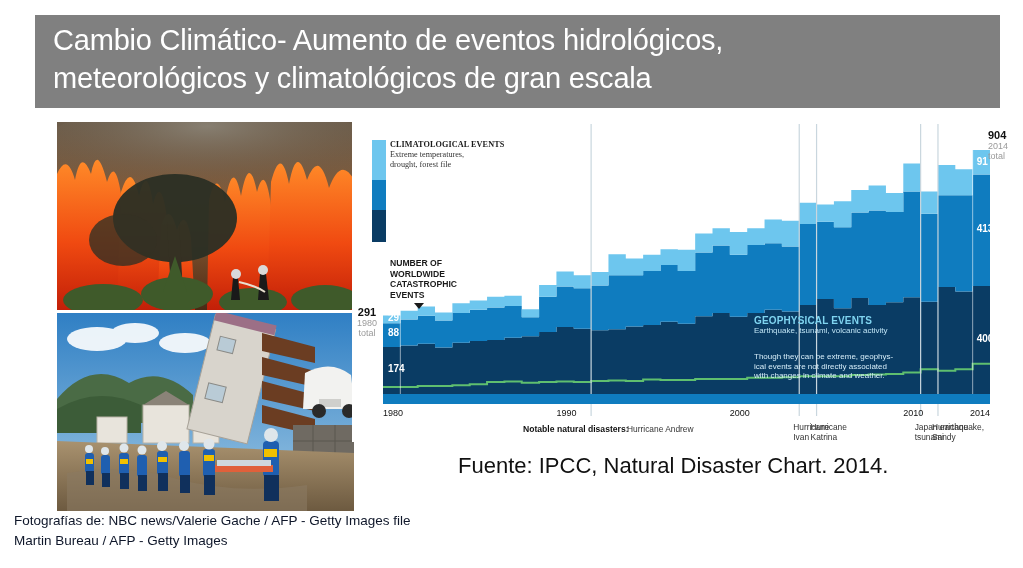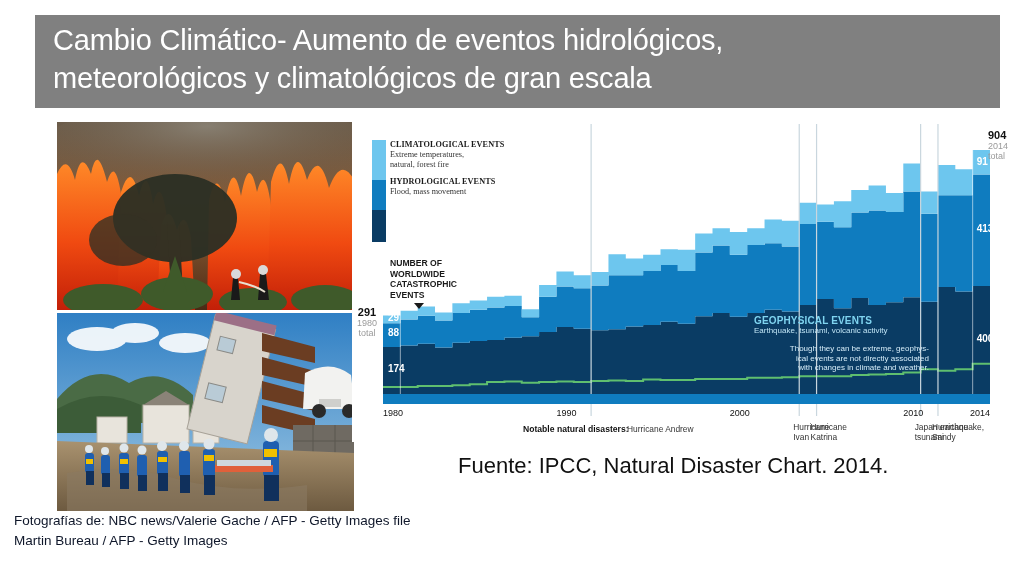--- a/index.html
+++ b/index.html
@@ -55,21 +55,21 @@
   .total-num{font-size:11px;font-weight:bold;color:#111;}
   .total-sub{font-size:9px;color:#9a9a9a;line-height:10px;white-space:pre-line;}
   #total-left{position:absolute;left:352px;top:306px;width:30px;text-align:center;}
   #total-right{position:absolute;left:988px;top:129px;width:46px;text-align:left;}
   
   #geo-note{position:absolute;left:754px;top:316px;width:175px;}
   #geo-note .geo-head{font-size:10px;font-weight:bold;color:#7fd4f0;line-height:9.5px;
     text-transform:uppercase;letter-spacing:.15px;}
   #geo-note .geo-sub{font-size:8px;color:#bfe4f5;line-height:9.5px;white-space:pre-line;}
   #geo-note .geo-body{font-size:8px;color:#d5ecf8;line-height:9.5px;
-    white-space:pre-line;margin-top:9px;text-align:right;}
+    white-space:pre-line;margin-top:17px;}
   
   .band-val{font-size:10px;font-weight:bold;fill:#ffffff;}
   
   .tick-text{font-size:9px;fill:#111;font-family:"Liberation Sans",sans-serif;}
   .disaster-text{font-size:8.4px;fill:#333;font-family:"Liberation Sans",sans-serif;}
   .notable-lead{font-size:8.6px;font-weight:bold;fill:#111;}
 </style>
 </head>
 <body>
 
@@ -272,25 +272,21 @@
 <div id="legend-swatches">
     <div class="swatch" style="height: 40px; background: rgb(109, 198, 238);"></div>
     <div class="swatch" style="height: 30px; background: rgb(15, 124, 191);"></div>
     <div class="swatch" style="height: 32px; background: rgb(10, 60, 100);"></div>
   </div>
 
 <div id="legend">
   <div class="legend-row">
     <div class="legend-head">CLIMATOLOGICAL EVENTS</div>
     <div class="legend-sub">Extreme temperatures,
-natural, forest fire</div>
-  </div>
-  <div class="legend-row">
-    <div class="legend-head">HYDROLOGICAL EVENTS</div>
-    <div class="legend-sub">Flood, mass movement</div>
+drought, forest file</div>
   </div>
 </div>
 
 <div id="axis-label">NUMBER OF
 WORLDWIDE
 CATASTROPHIC
 EVENTS</div>
 <div id="axis-arrow"></div>
 
 <div id="total-left">

